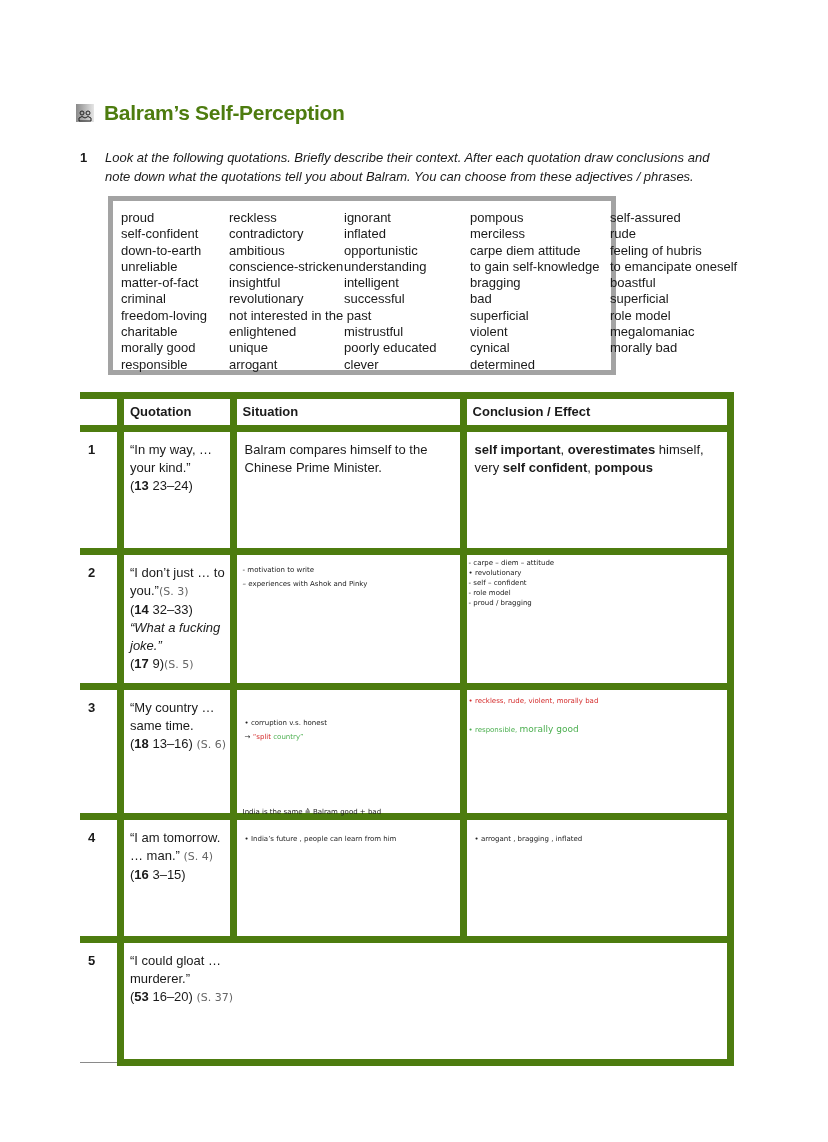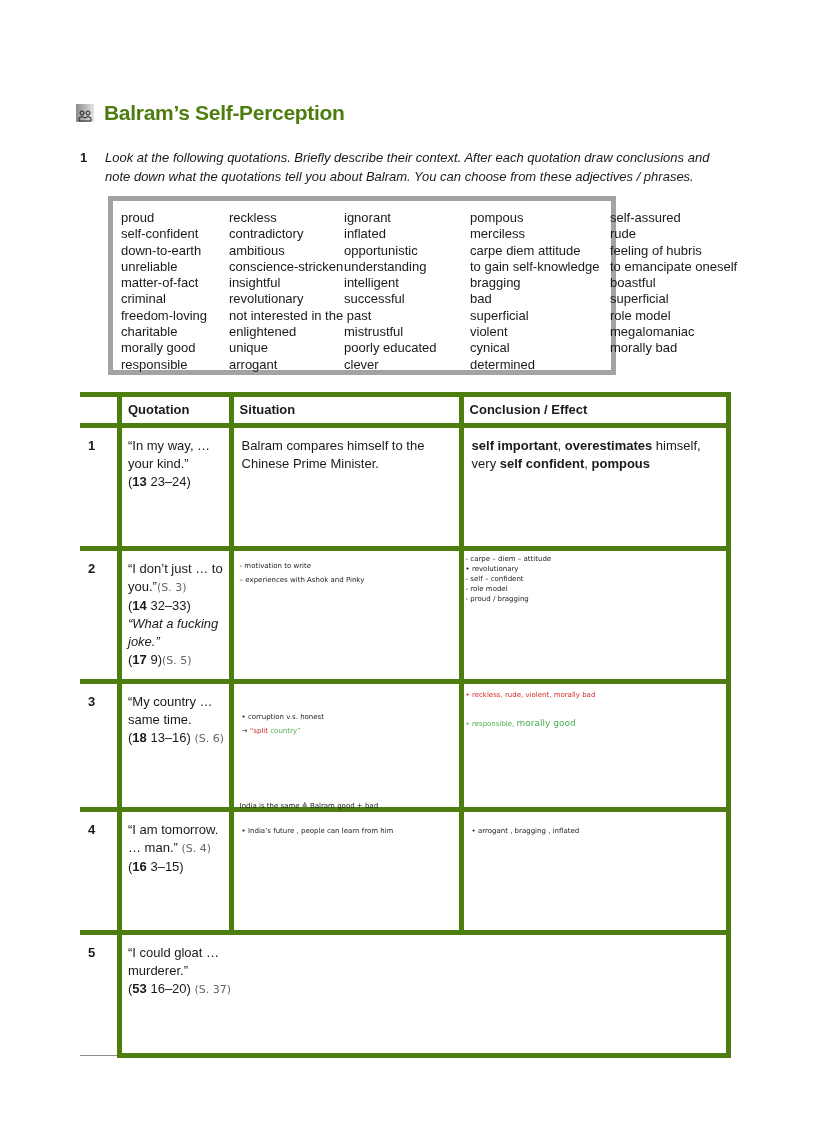--- a/index.html
+++ b/index.html
@@ -11,21 +11,21 @@
     .title-icon svg { display: block; }
     .title { font-size: 21px; font-weight: bold; letter-spacing: -0.3px; color: #4d7c0f; }
     .task { position: absolute; left: 80px; top: 148px; width: 650px; font-size: 13px; line-height: 19px; }
     .task-num { position: absolute; left: 0; top: 0; font-weight: bold; font-style: normal; }
     .task-text { margin-left: 25px; font-style: italic; }
     .wordbox { position: absolute; left: 79px; top: 196px; width: 508px; height: 179px;
                border: 5px solid #a3a3a3; box-sizing: border-box; font-size: 13px; line-height: 16.3px; margin-left: 29px; }
     .wcol { position: absolute; top: 9px; }
     .wcol div { white-space: nowrap; }
     table.grid { position: absolute; left: 80px; top: 392px; border-collapse: collapse; table-layout: fixed; }
-    table.grid td, table.grid th { border: 5px solid #4d7c0f; vertical-align: top; text-align: left;
+    table.grid td, table.grid th { border: 7px solid #4d7c0f; vertical-align: top; text-align: left;
                font-size: 13px; line-height: 18px; padding: 0; }
     table.grid th { height: 26px; font-weight: bold; padding: 4px 6px; box-sizing: border-box; }
     .c-num { width: 29px; border-left: none !important; }
     .c-quote { width: 110px; }
     .c-sit { width: 230px; margin-top: 12px; }
     .c-conc { width: 267px; }
     td.c-num { font-weight: bold; padding: 9px 0 0 8px !important; }
     td .inner { padding: 9px 6px; position: relative; }
     .hand { font-family: "DejaVu Sans", sans-serif; font-size: 7px; line-height: 10px; color: #222; }
     .pencil { font-family: "DejaVu Sans", sans-serif; font-size: 11px; color: #666; font-weight: normal; text-align: right; }

